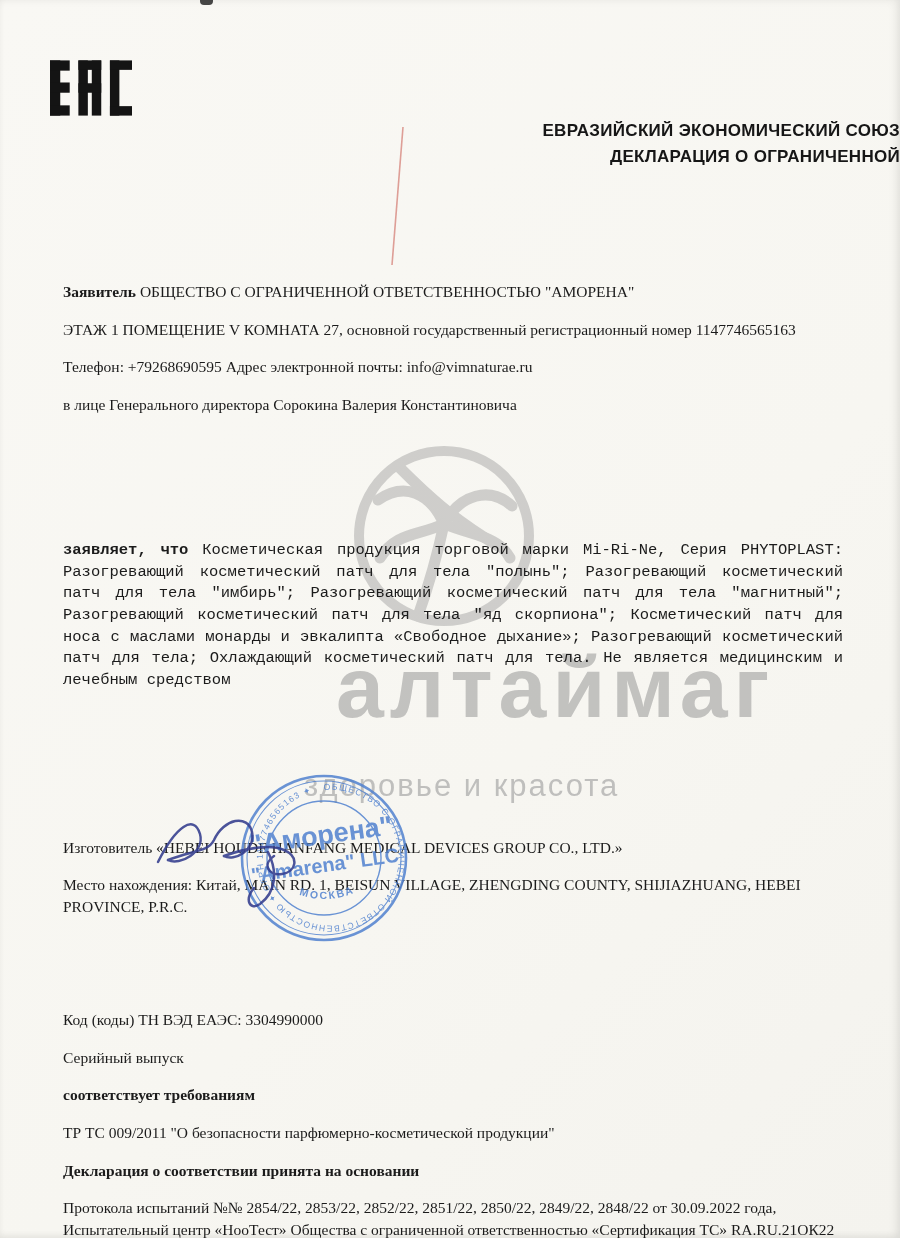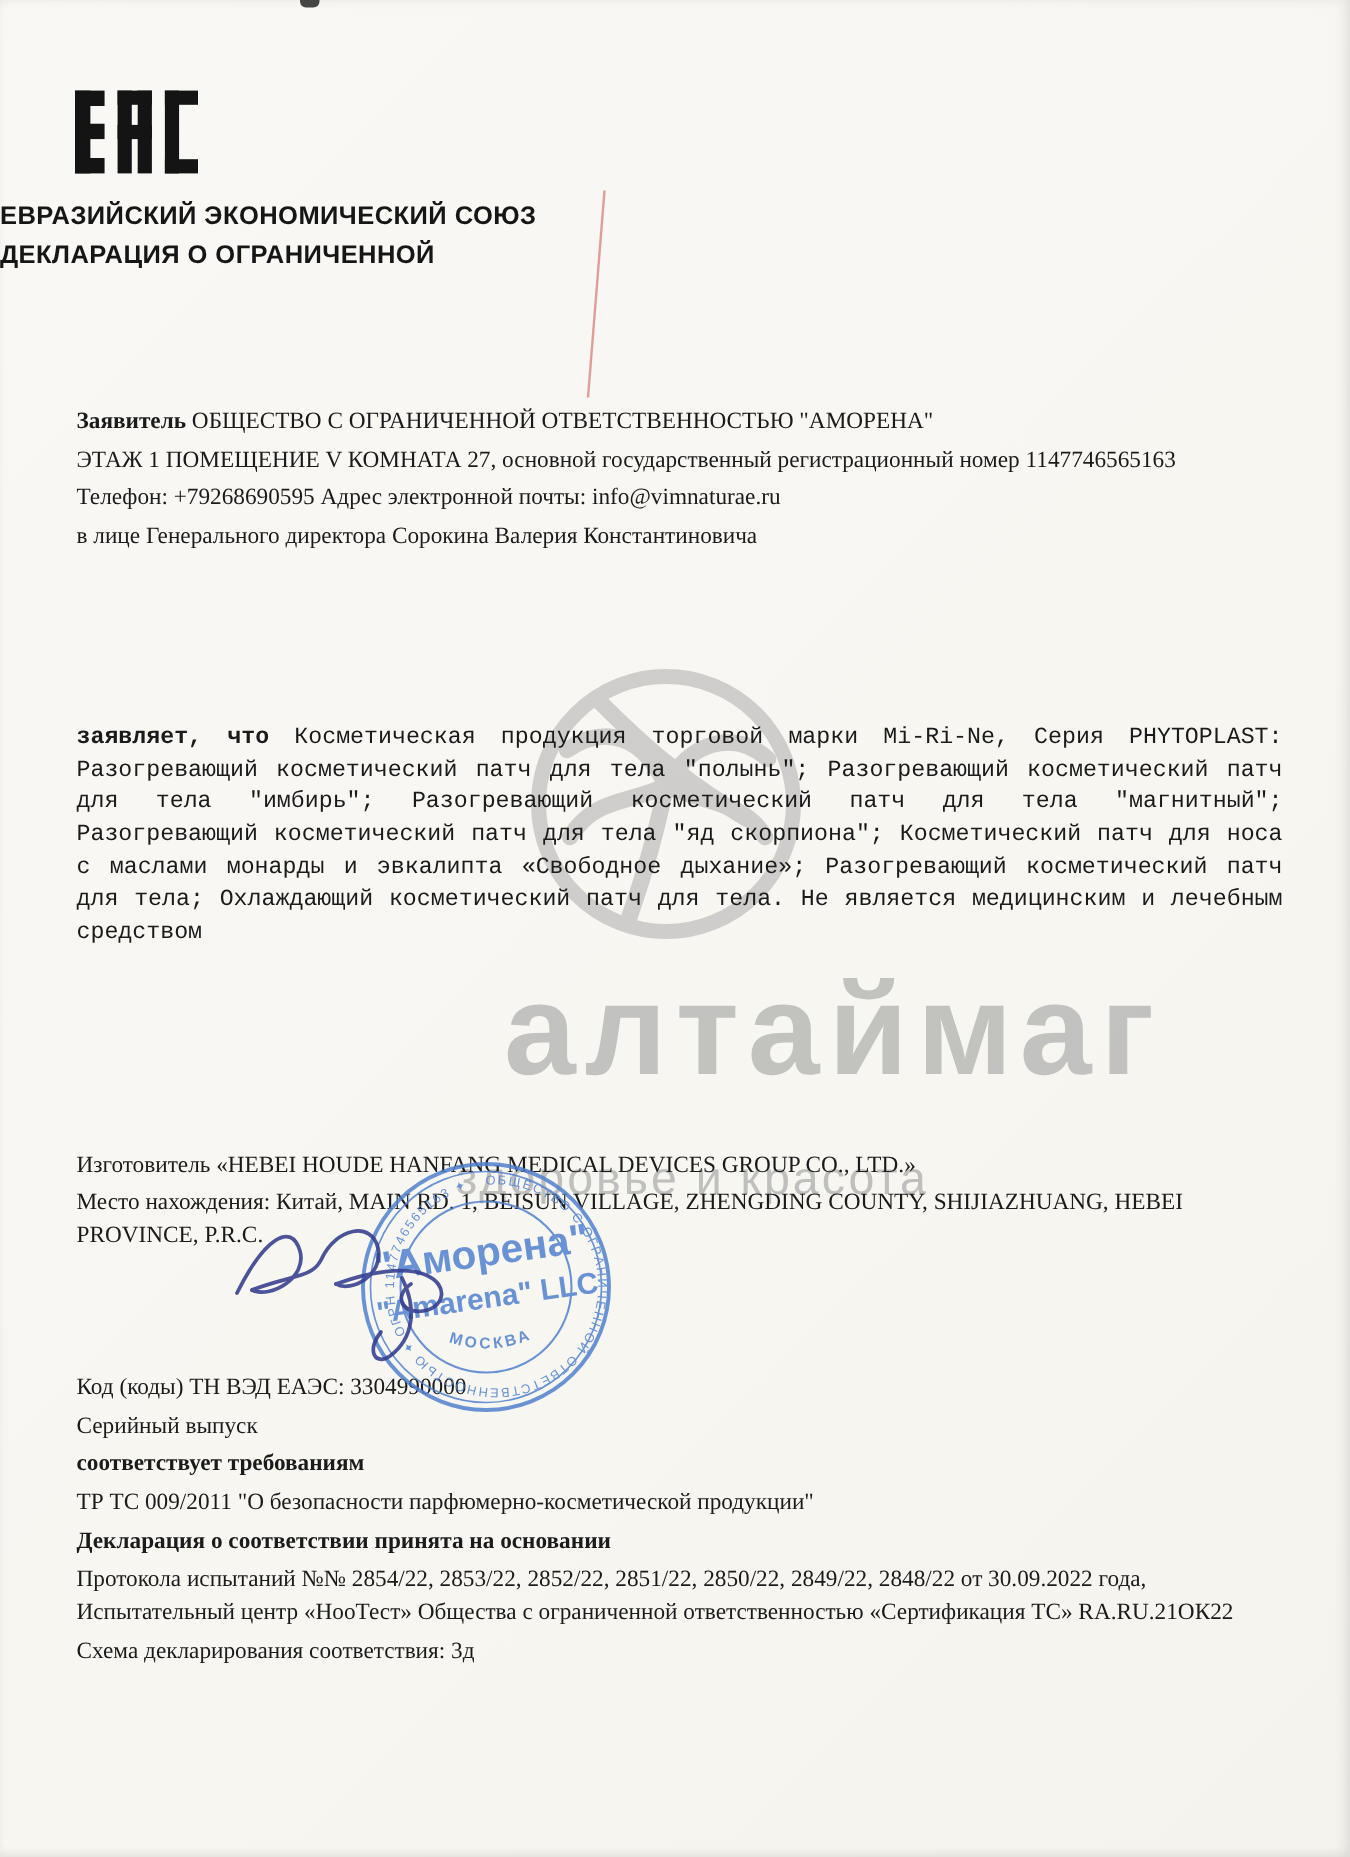--- a/index.html
+++ b/index.html
@@ -5,25 +5,25 @@
   html,body{margin:0;padding:0;background:#e8e8e6;}
   .page{
     position:relative;width:900px;height:1238px;margin:0 auto;overflow:hidden;
     background:linear-gradient(135deg,#f9f8f4 0%,#f7f6f1 60%,#f4f3ee 100%);
     box-shadow:inset -4px 0 8px rgba(0,0,0,.07), inset 0 -3px 6px rgba(0,0,0,.04);
     font-family:"Liberation Serif", serif;color:#1b1b1b;
   }
   .speck{position:absolute;left:200px;top:0;width:13px;height:5px;background:#1a1a1a;border-radius:0 0 4px 4px;opacity:.8;}
   
   .eac{position:absolute;left:50px;top:53px;}
-  .doc-header{position:absolute;left:0;right:0;top:56px;text-align:left;
+  .doc-header{position:absolute;left:0;right:0;top:44px;text-align:right;
     font-family:"Liberation Sans",sans-serif;font-weight:bold;font-size:17px;line-height:26px;color:#161616;letter-spacing:.3px;}
   
   .sec{position:absolute;left:47px;width:812px;font-size:15.5px;line-height:21.7px;}
-  .sec p{margin:4px;}
+  .sec p{margin:16px;}
   .just{text-align:justify;}
   .b{font-weight:bold;}
   #sec-applicant{top:139px;}
   #sec-product{top:247px;font-family:Liberation Mono, monospace;}
   #sec-manufacturer{top:376px;}
   #sec-compliance{top:451px;}
   #sec-additional{top:633px;}
   
   .wm-flower{position:absolute;left:348px;top:438px;opacity:.42;}
   .wm-brand{position:absolute;left:336px;top:644px;font-family:"Liberation Sans",sans-serif;

